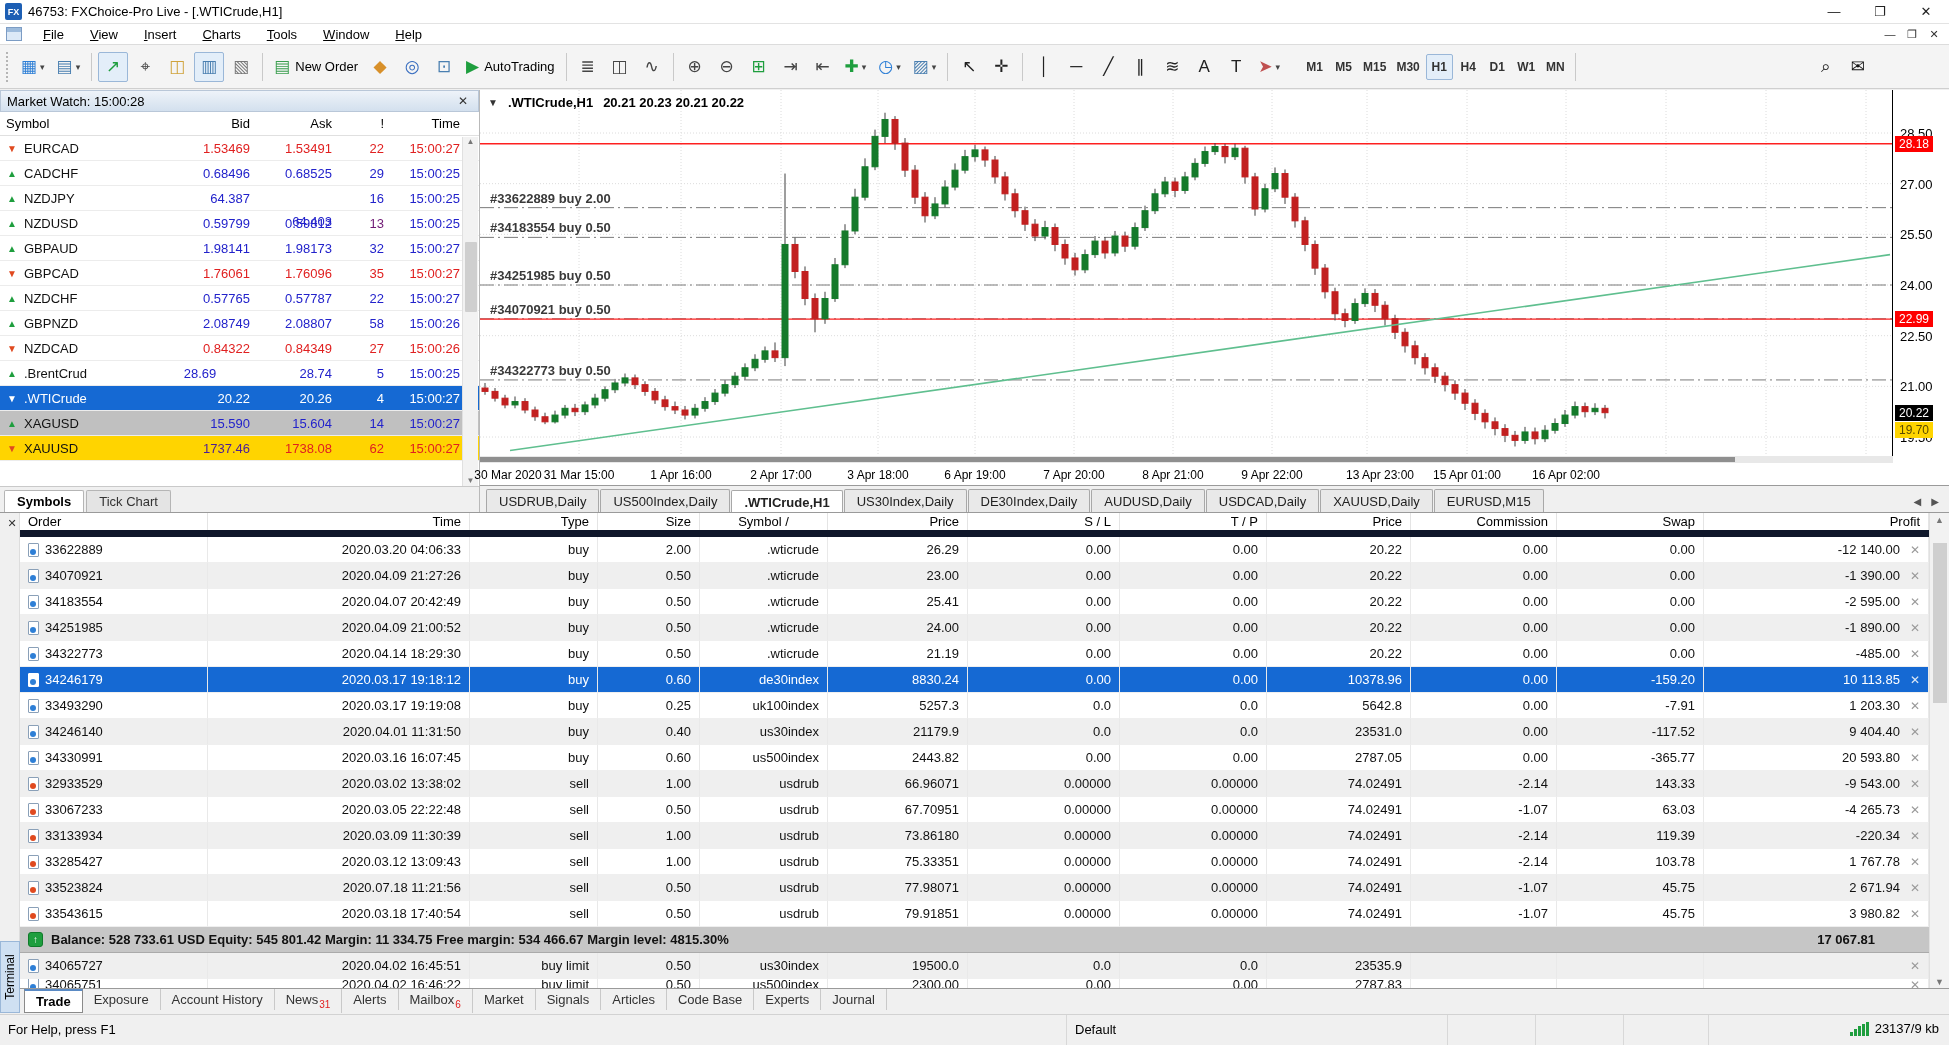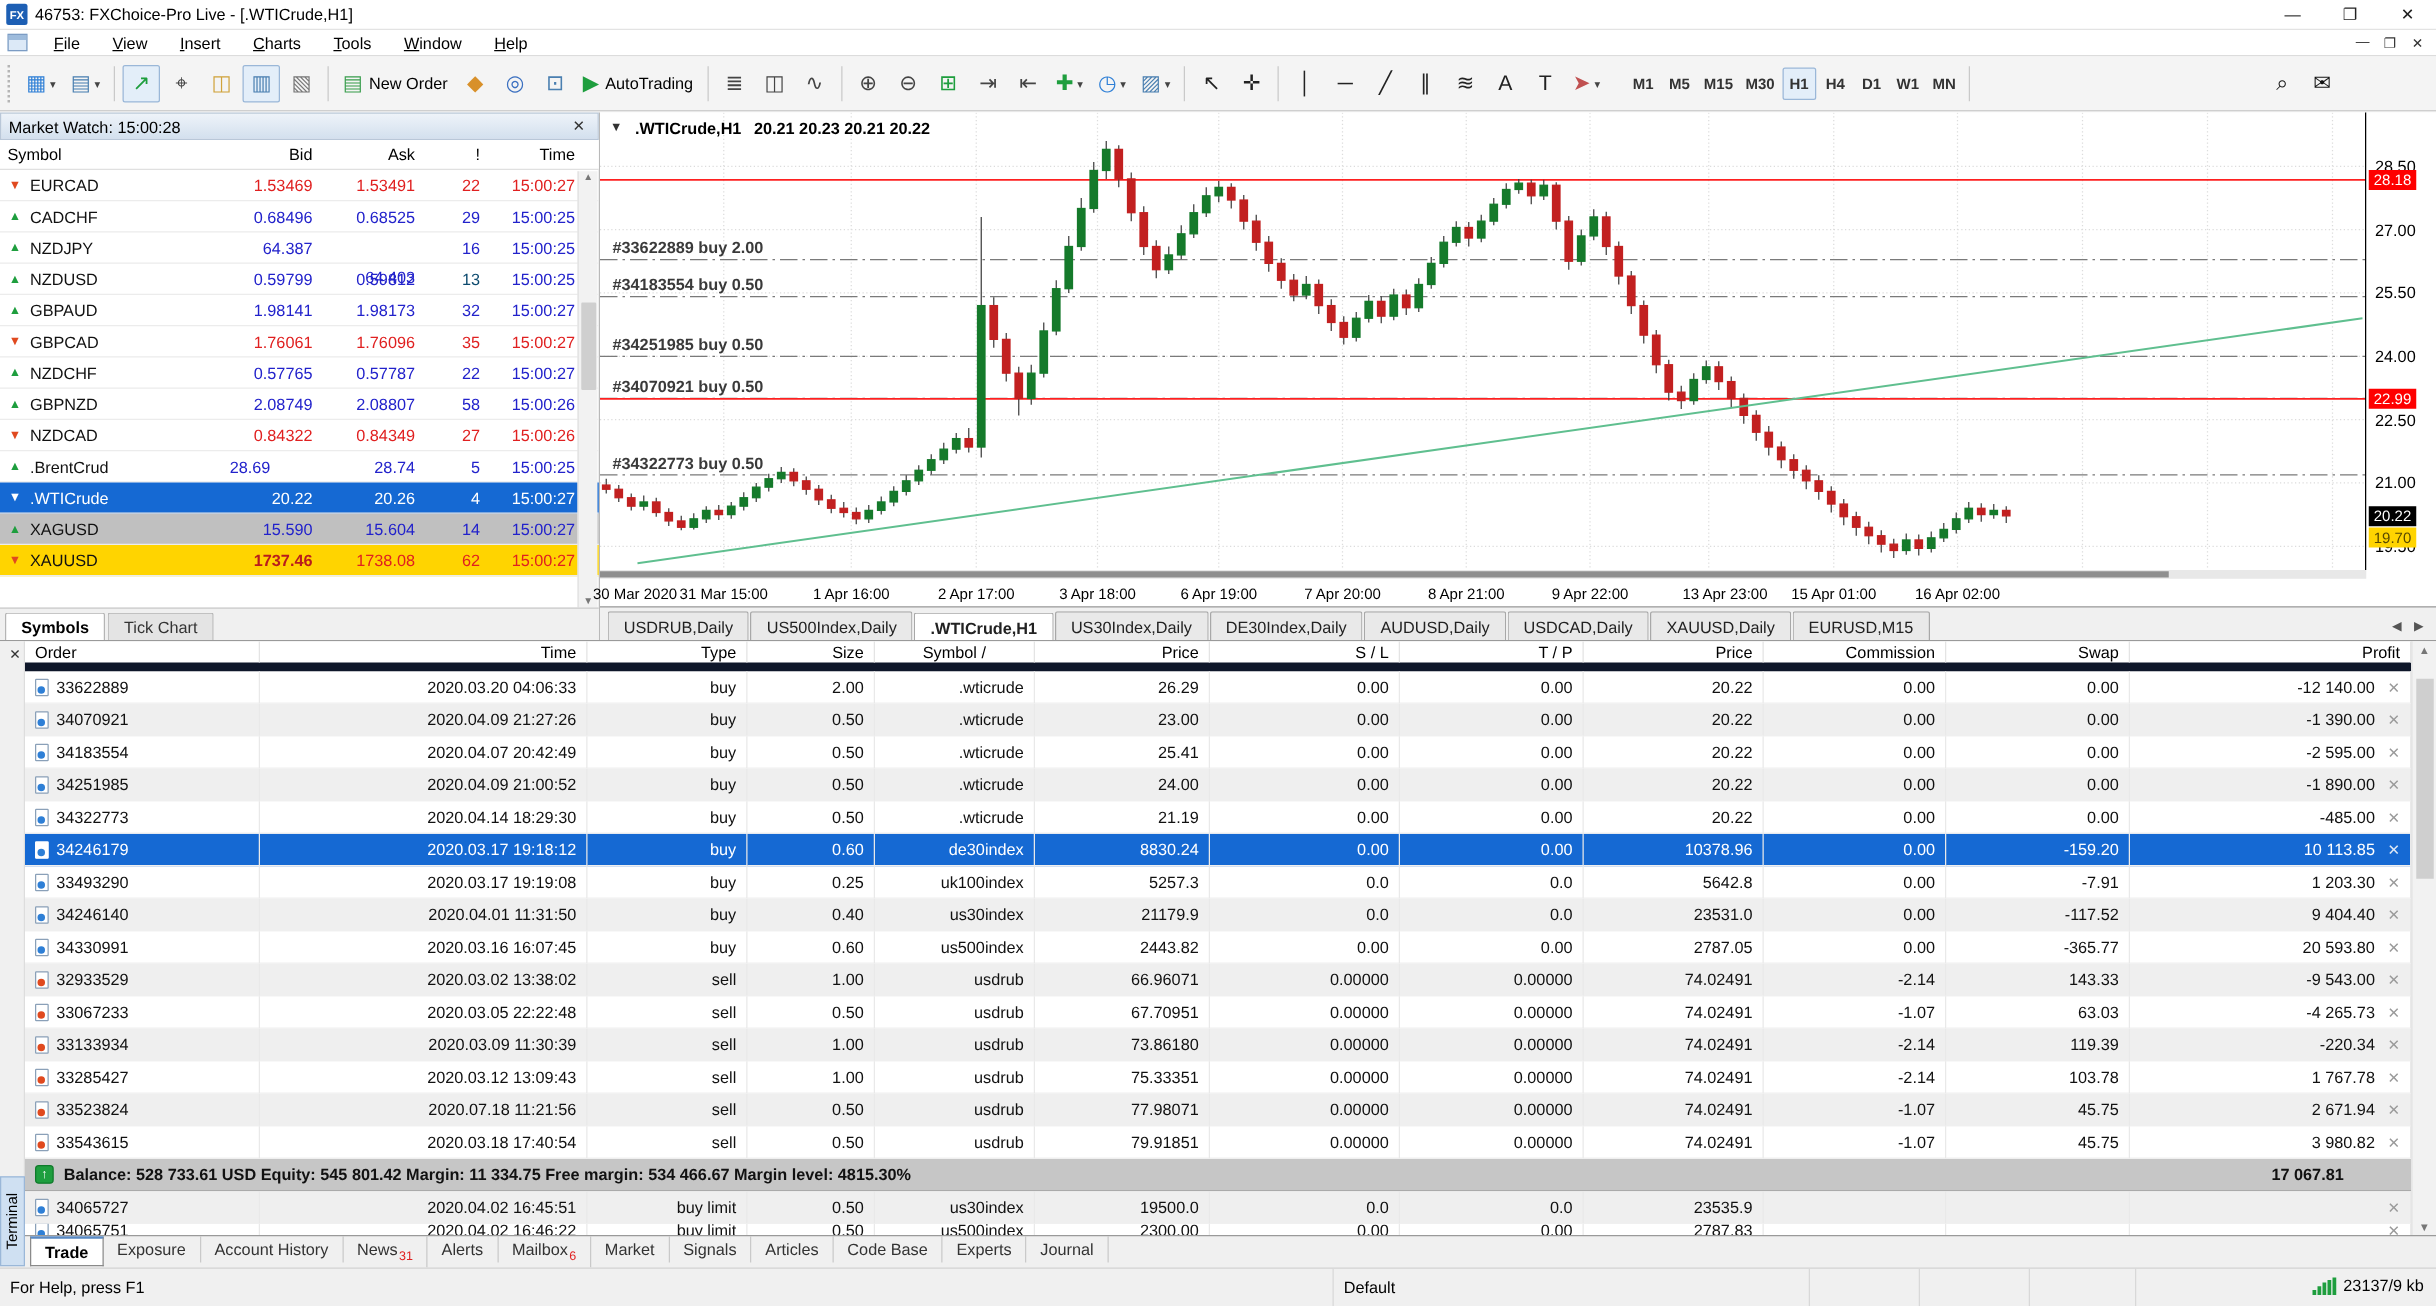--- a/index.html
+++ b/index.html
@@ -361,21 +361,21 @@
           <div class="mw-c-spr" style="color: rgb(34, 34, 203);">16</div>
           <div class="mw-c-time" style="color: rgb(34, 34, 203);">15:00:25</div>
         </div>
         <div class="mw-row">
           <div class="mw-c-sym">
             <span class="mw-arrow" style="color: rgb(30, 158, 62);">▲</span>
             <span>NZDUSD</span>
           </div>
           <div class="mw-c-bid" style="color: rgb(34, 34, 203);">0.59799</div>
           <div class="mw-c-ask" style="color: rgb(34, 34, 203);">0.59812</div>
-          <div class="mw-c-spr" style="color: #0c4a6e;">13</div>
+          <div class="mw-c-spr" style="color: #701a75;">13</div>
           <div class="mw-c-time" style="color: rgb(34, 34, 203);">15:00:25</div>
         </div>
         <div class="mw-row">
           <div class="mw-c-sym">
             <span class="mw-arrow" style="color: rgb(30, 158, 62);">▲</span>
             <span>GBPAUD</span>
           </div>
           <div class="mw-c-bid" style="color: rgb(34, 34, 203);">1.98141</div>
           <div class="mw-c-ask" style="color: rgb(34, 34, 203);">1.98173</div>
           <div class="mw-c-spr" style="color: rgb(34, 34, 203);">32</div>
@@ -449,21 +449,21 @@
           <div class="mw-c-bid" style="color: rgb(34, 34, 203);">15.590</div>
           <div class="mw-c-ask" style="color: rgb(34, 34, 203);">15.604</div>
           <div class="mw-c-spr" style="color: rgb(34, 34, 203);">14</div>
           <div class="mw-c-time" style="color: rgb(34, 34, 203);">15:00:27</div>
         </div>
         <div class="mw-row gold">
           <div class="mw-c-sym">
             <span class="mw-arrow" style="color: rgb(224, 73, 31);">▼</span>
             <span>XAUUSD</span>
           </div>
-          <div class="mw-c-bid" style="color: #b91c1c; font-weight: bold;">1737.46</div>
+          <div class="mw-c-bid" style="color: #4c1d95;">1737.46</div>
           <div class="mw-c-ask" style="color: rgb(224, 32, 32);">1738.08</div>
           <div class="mw-c-spr" style="color: rgb(224, 32, 32);">62</div>
           <div class="mw-c-time" style="color: rgb(224, 32, 32);">15:00:27</div>
         </div>
       </div>
     <div class="mw-scroll">
       <span>▲</span>
       <div class="mw-thumb"></div>
       <span style="position:absolute;bottom:1px;">▼</span>
     </div>

